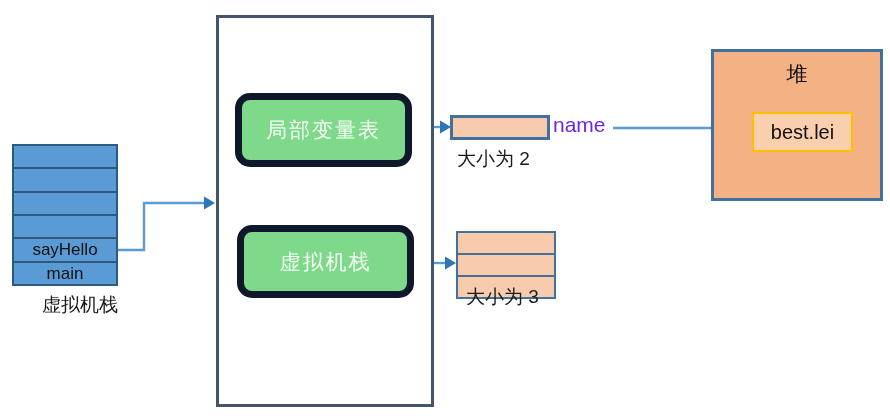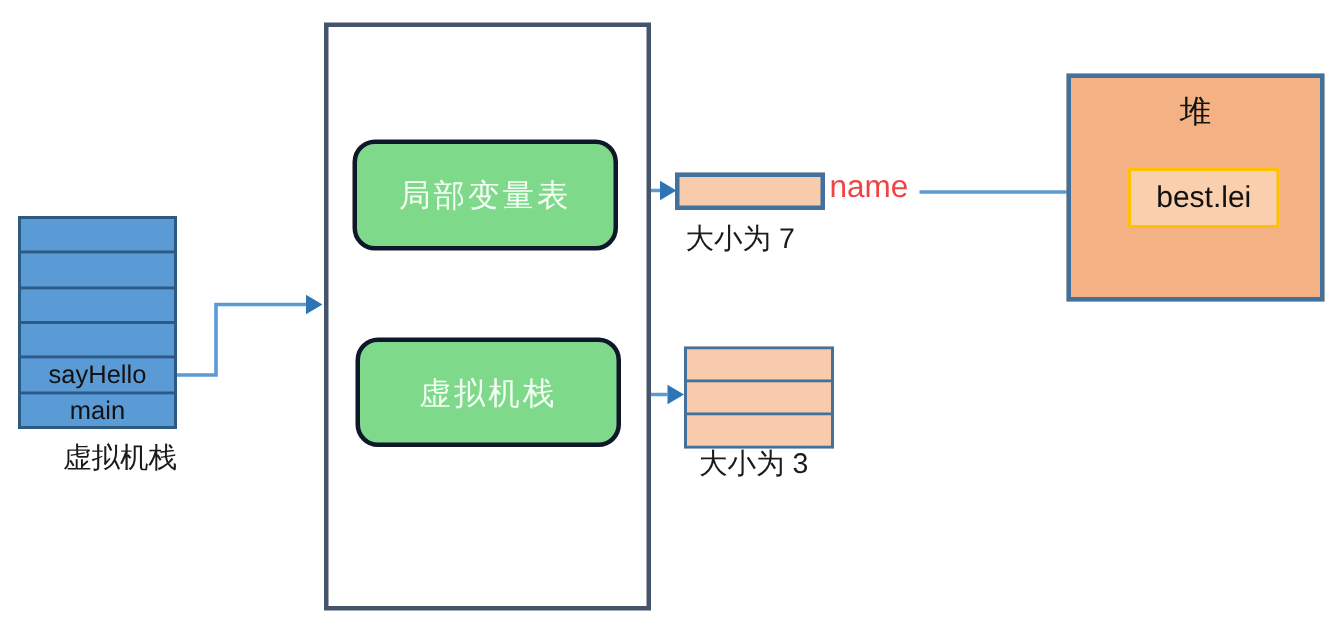--- a/index.html
+++ b/index.html
@@ -41,41 +41,41 @@
   .frame-rect {
     left: 216px; top: 15px; width: 218px; height: 392px;
     border: 3px solid #44546a;
     background: #ffffff;
   }
 
   
   .green-box {
     width: 177px; height: 74px;
     background: #7fd98b;
-    border: 3px solid #0f172a;
+    border: 7px solid #0f172a;
     border-radius: 15px;
     display: flex; align-items: center; justify-content: center;
     color: #f4fff4; font-size: 21px; letter-spacing: 2px;
   }
   .green-box.lvt { left: 235px; top: 93px; }
   .green-box.ops { left: 237px; top: 225px; height: 73px; }
 
   
   .slot-single {
     left: 450px; top: 115px; width: 100px; height: 25px;
     background: #f8cbad;
     border: 3px solid #41719c;
   }
   .name-label {
     left: 553px; top: 113px;
-    font-size: 21px; color: #ef4444;
+    font-size: 21px; color: #6d28d9;
   }
   .size-label { font-size: 19px; color: #1a1a1a; }
   .size-one { left: 457px; top: 146px; }
-  .size-three { left: 466px; top: 296px; text-align: center; }
+  .size-three { left: 466px; top: 284px; text-align: center; }
 
   
   .operand-stack {
     left: 456px; top: 231px; width: 100px; height: 68px;
     border: 2px solid #41719c;
     display: flex; flex-direction: column;
     background: #f8cbad;
   }
   .operand-slot {
     flex: 1;
@@ -149,21 +149,21 @@
   <div class="abs green-box lvt">
     <span>局部变量表</span>
   </div>
 
   <div class="abs green-box ops">
     <span>虚拟机栈</span>
   </div>
 
   <div class="abs slot-single"></div>
   <div class="abs name-label">name</div>
-  <div class="abs size-label size-one">大小为 7</div>
+  <div class="abs size-label size-one">大小为 2</div>
 
   <div class="abs operand-stack">
     <div class="operand-slot"></div>
     <div class="operand-slot"></div>
     <div class="operand-slot"></div>
   </div>
   <div class="abs size-label size-three">大小为 3</div>
 
   <div class="abs heap-box"></div>
   <div class="abs heap-title">堆</div>

